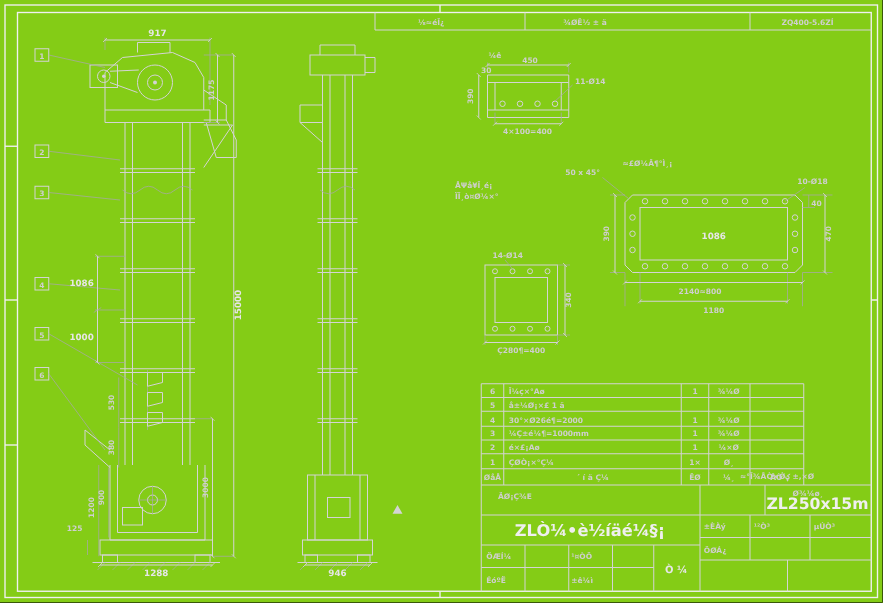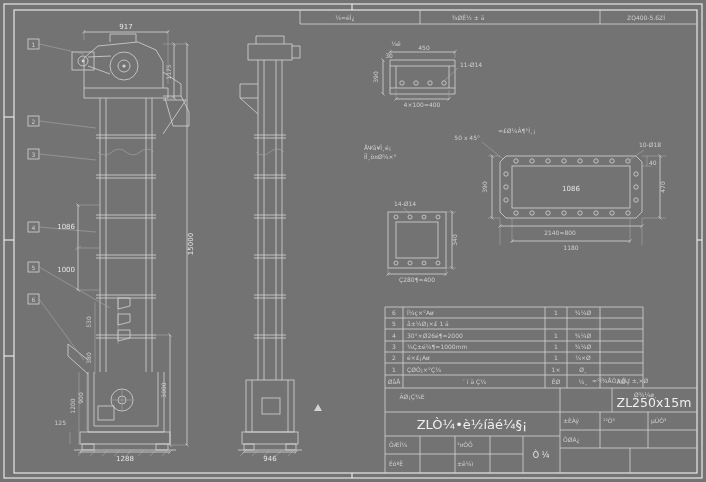--- a/index.html
+++ b/index.html
@@ -1,17 +1,17 @@
 <!DOCTYPE html>
 <html><head>
 <meta charset="utf-8">
 <style>
   html,body{margin:0;padding:0;background:#000;}
-  .sheet{position:relative;width:706px;height:482px;background:#737373;overflow:hidden;
-         font-family:"DejaVu Sans",sans-serif;}
+  .sheet{position:relative;width:706px;height:482px;background:#84cc16;overflow:hidden;
+         font-family:"DejaVu Sans",sans-serif;font-weight:bold;}
   svg{position:absolute;left:0;top:0;}
   svg line, svg path, svg rect, svg circle, svg polyline{stroke:#d4d4d4;stroke-width:0.8;fill:none;}
   svg .frame{stroke:#f0f0f0;stroke-width:1.1;}
   svg .thin{stroke:#a8a8a8;stroke-width:0.6;}
   svg text{fill:#e6e6e6;font-size:7px;font-family:"DejaVu Sans",sans-serif;stroke:none;}
   svg text.t6{font-size:6px;fill:#cfcfcf;}
   svg text.t8{font-size:8px;}
   svg text.t12{font-size:12.5px;fill:#efefef;}
   svg text.t13{font-size:13px;fill:#efefef;}
   .mid{text-anchor:middle;}

